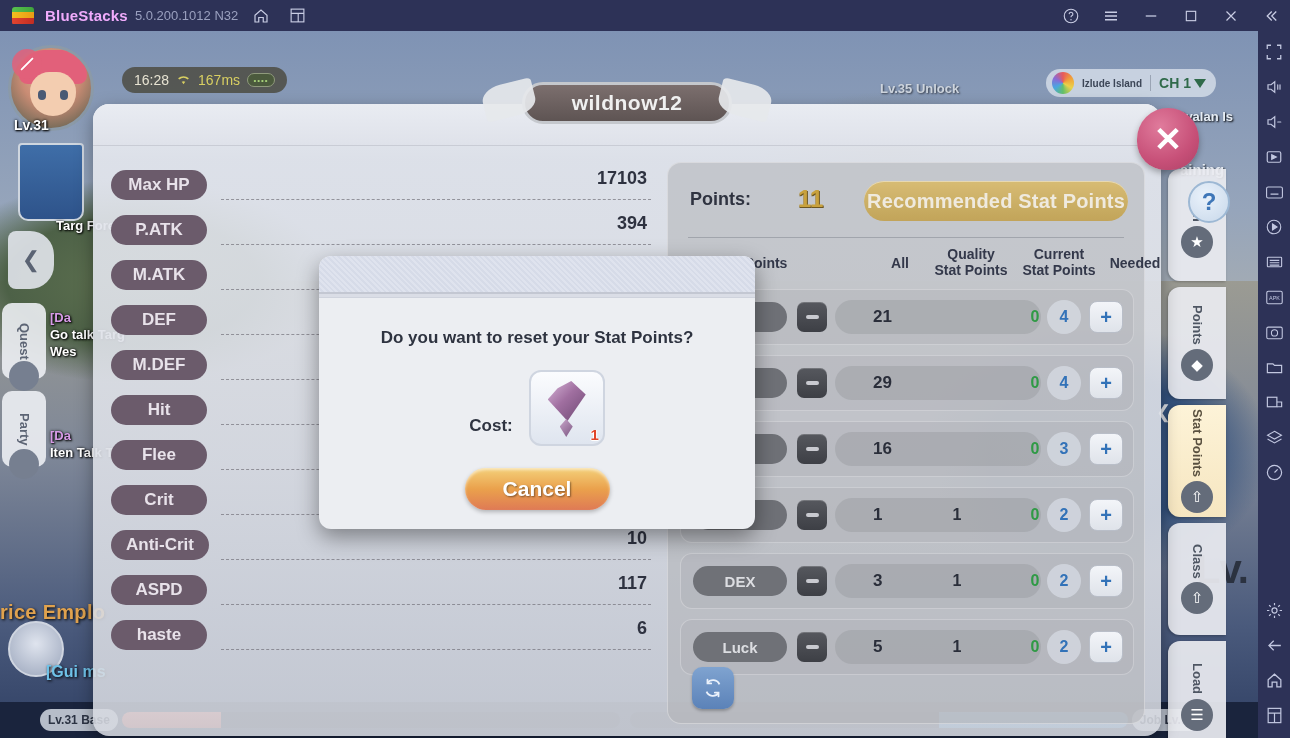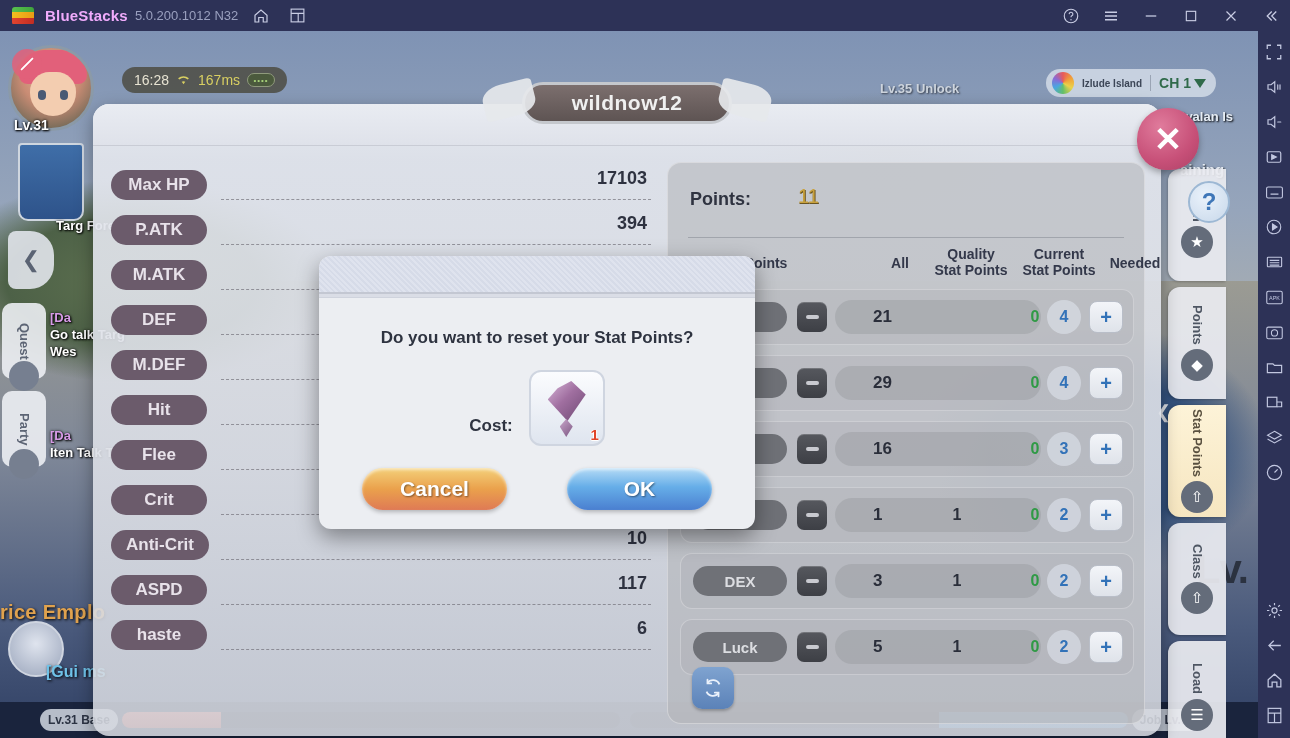--- a/index.html
+++ b/index.html
@@ -250,21 +250,21 @@
 
   
   .rightpanel {
     position:absolute; left: 574px; top: 58px; width: 478px; height: 562px;
     background: rgba(176,178,183,.55); border-radius: 14px;
     border: 1px solid rgba(255,255,255,.35);
   }
   .rp-head { position:relative; height: 74px; }
   .rp-points-label { position:absolute; left: 22px; top: 26px; font-size: 18px; font-weight:bold; color:#2f3340; }
   .rp-points-val {
-    position:absolute; left: 130px; top: 22px; font-size: 20px; font-weight: normal;
+    position:absolute; left: 130px; top: 22px; font-size: 24px; font-weight: bold;
     color:#c8a13d; text-shadow: 0 1px 0 #6b5520, 1px 1px 0 #6b5520;
   }
   .rec-btn {
     position:absolute; left: 196px; top: 18px; width: 264px; height: 40px; border-radius: 20px;
     background: linear-gradient(180deg,#d9bc70,#c2a354);
     display:flex; align-items:center; justify-content:center;
     color: #f2ece0; font-size: 20px; font-weight: bold; letter-spacing:.2px;
     box-shadow: inset 0 1px 0 rgba(255,255,255,.45);
     opacity: .95;
   }
@@ -632,20 +632,21 @@
           <span class="statpill">haste</span>
           <span class="statline"></span>
           <span class="statval">6</span>
         </div>
       </div>
 
       <div class="rightpanel">
         <div class="rp-head">
           <span class="rp-points-label">Points:</span>
           <span class="rp-points-val">11</span>
+          <div class="rec-btn">Recommended Stat Points</div>
           <div class="help-btn">?</div>
         </div>
         <div class="rp-divider"></div>
         <div class="rp-cols">
           <span class="col-h points">Points</span>
           <span class="col-h all">All</span>
           <span class="col-h quality">
             <span>Quality</span><br>
             <span>Stat Points</span>
           </span>
@@ -757,21 +758,20 @@
           <span class="item-slot">
             <span class="crystal">
               <i class="big"></i>
                 <i class="small"></i>
             </span>
             <span class="item-qty">1</span>
           </span>
         </div>
         <div class="mbtns">
           <div class="mbtn cancel">Cancel</div>
-          <div class="mbtn ok">OK</div>
         </div>
       </div>
     </div>
 
     <div class="botbar">
       <span class="exp-label" style="margin-left:40px">Lv.31 Base</span>
       <span class="exp-track" style="width:498px;margin-left:4px">
         <span class="exp-fill base" style="width:20%"></span>
       </span>
       <span class="exp-track" style="width:498px;margin-left:10px">

